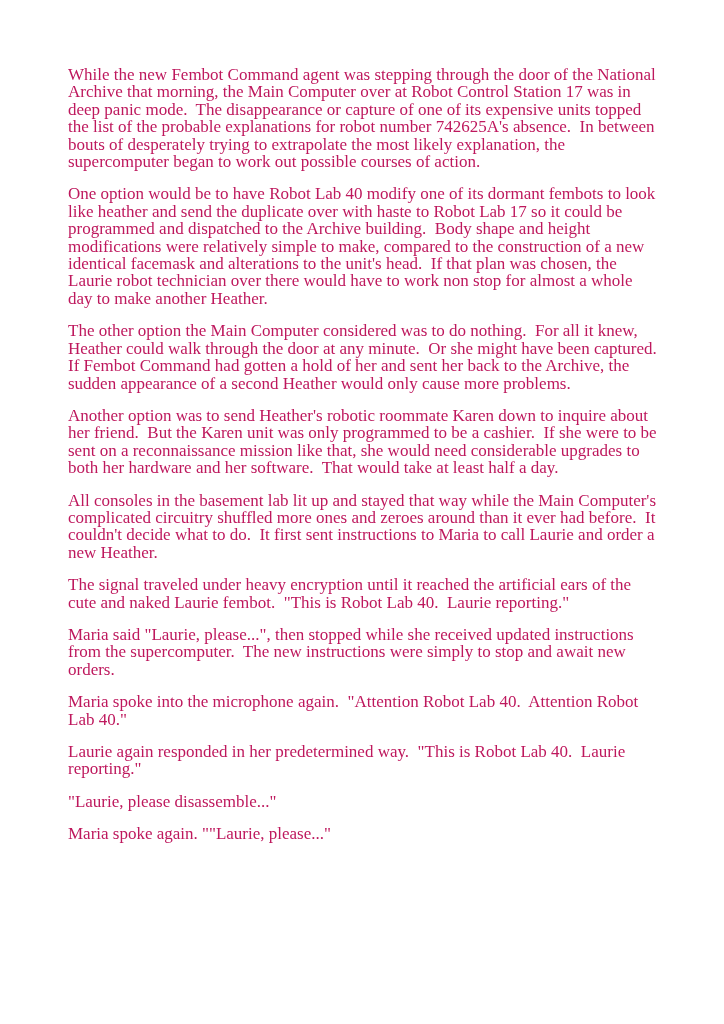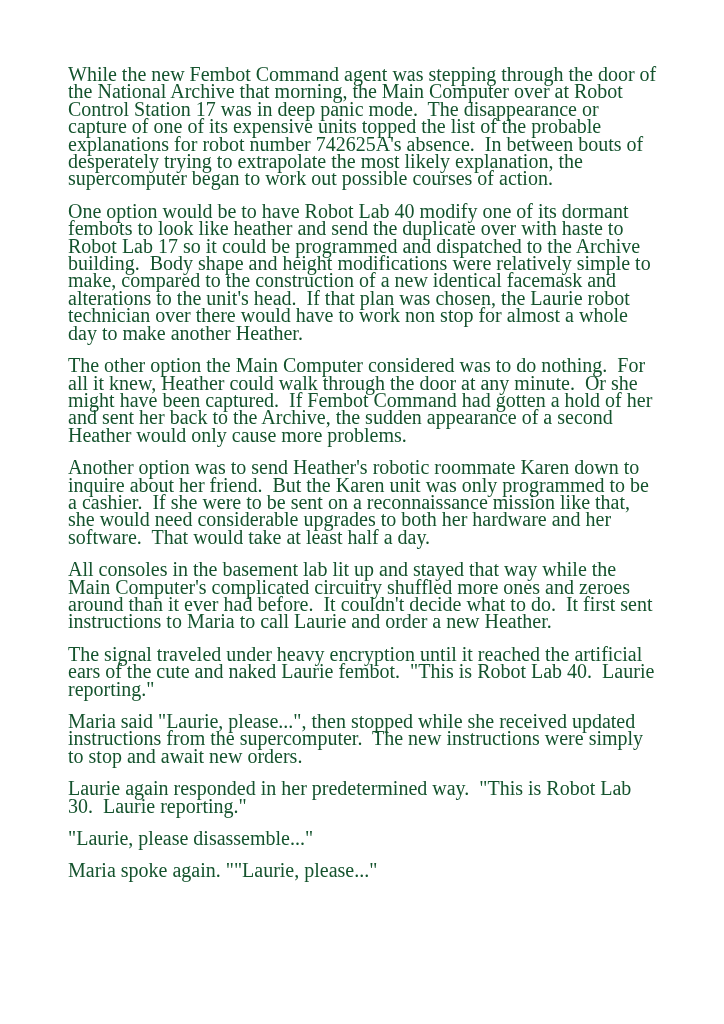--- a/index.html
+++ b/index.html
@@ -13,39 +13,40 @@
     height: 1024px;
     background: #ffffff;
     overflow: hidden;
   }
   .text-block {
     position: absolute;
     left: 68px;
     top: 66px;
     width: 592px;
     font-family: "Liberation Serif", "DejaVu Serif", serif;
-    font-size: 20px;
+    font-size: 17px;
     line-height: 17.4px;
-    color: #14532d;
+    color: #be185d;
     text-align: left;
   }
   .text-block p {
     margin: 0 0 15px 0;
     white-space: pre-wrap;
   }
 </style>
 </head>
 <body>
 
 <div class="page">
   <div class="text-block">
     <p>While the new Fembot Command agent was stepping through the door of the National Archive that morning, the Main Computer over at Robot Control Station 17 was in deep panic mode.  The disappearance or capture of one of its expensive units topped the list of the probable explanations for robot number 742625A's absence.  In between bouts of desperately trying to extrapolate the most likely explanation, the supercomputer began to work out possible courses of action.</p>
     <p>One option would be to have Robot Lab 40 modify one of its dormant fembots to look like heather and send the duplicate over with haste to Robot Lab 17 so it could be programmed and dispatched to the Archive building.  Body shape and height modifications were relatively simple to make, compared to the construction of a new identical facemask and alterations to the unit's head.  If that plan was chosen, the Laurie robot technician over there would have to work non stop for almost a whole day to make another Heather.</p>
     <p>The other option the Main Computer considered was to do nothing.  For all it knew, Heather could walk through the door at any minute.  Or she might have been captured.  If Fembot Command had gotten a hold of her and sent her back to the Archive, the sudden appearance of a second Heather would only cause more problems.</p>
     <p>Another option was to send Heather's robotic roommate Karen down to inquire about her friend.  But the Karen unit was only programmed to be a cashier.  If she were to be sent on a reconnaissance mission like that, she would need considerable upgrades to both her hardware and her software.  That would take at least half a day.</p>
     <p>All consoles in the basement lab lit up and stayed that way while the Main Computer's complicated circuitry shuffled more ones and zeroes around than it ever had before.  It couldn't decide what to do.  It first sent instructions to Maria to call Laurie and order a new Heather.</p>
     <p>The signal traveled under heavy encryption until it reached the artificial ears of the cute and naked Laurie fembot.  "This is Robot Lab 40.  Laurie reporting."</p>
     <p>Maria said "Laurie, please...", then stopped while she received updated instructions from the supercomputer.  The new instructions were simply to stop and await new orders.</p>
-    <p>Laurie again responded in her predetermined way.  "This is Robot Lab 30.  Laurie reporting."</p>
+    <p>Maria spoke into the microphone again.  "Attention Robot Lab 40.  Attention Robot Lab 40."</p>
+    <p>Laurie again responded in her predetermined way.  "This is Robot Lab 40.  Laurie reporting."</p>
     <p>"Laurie, please disassemble..."</p>
     <p>Maria spoke again. ""Laurie, please..."</p>
   </div>
 </div>
 
 </body></html>

